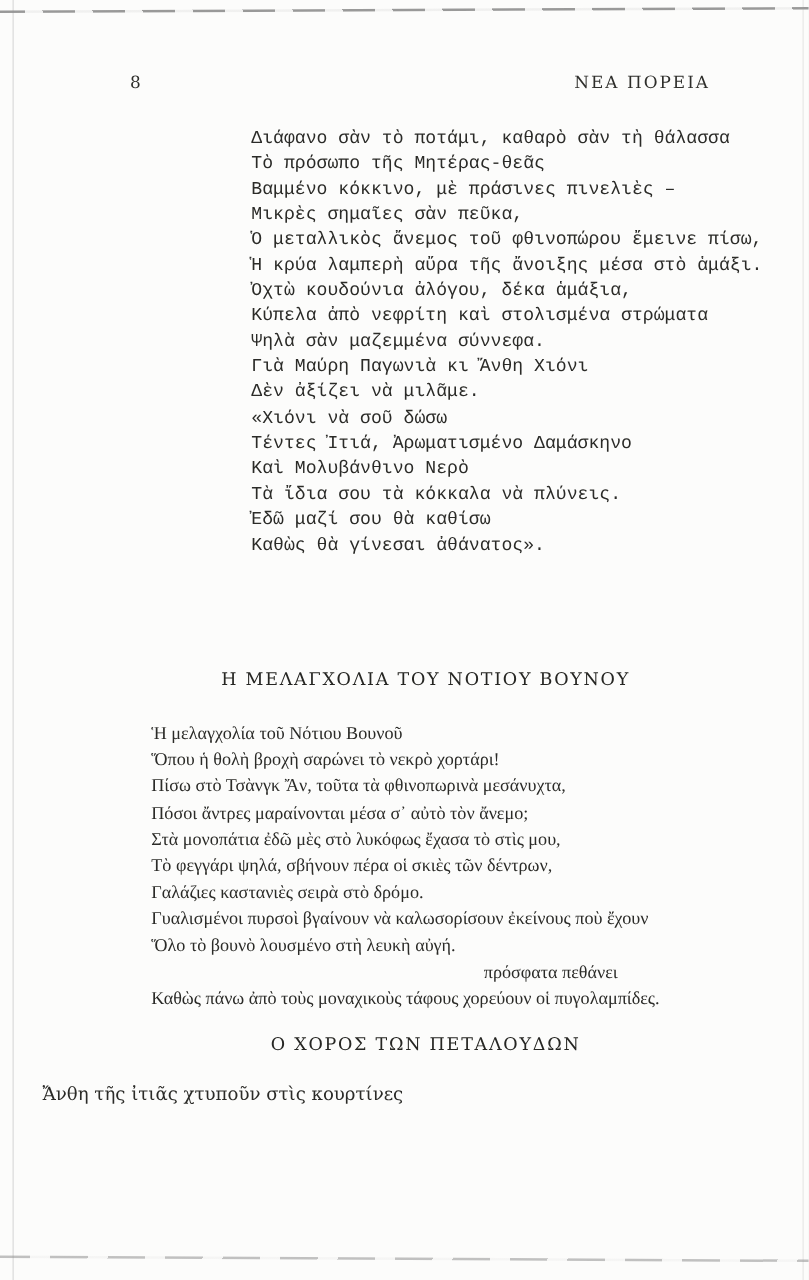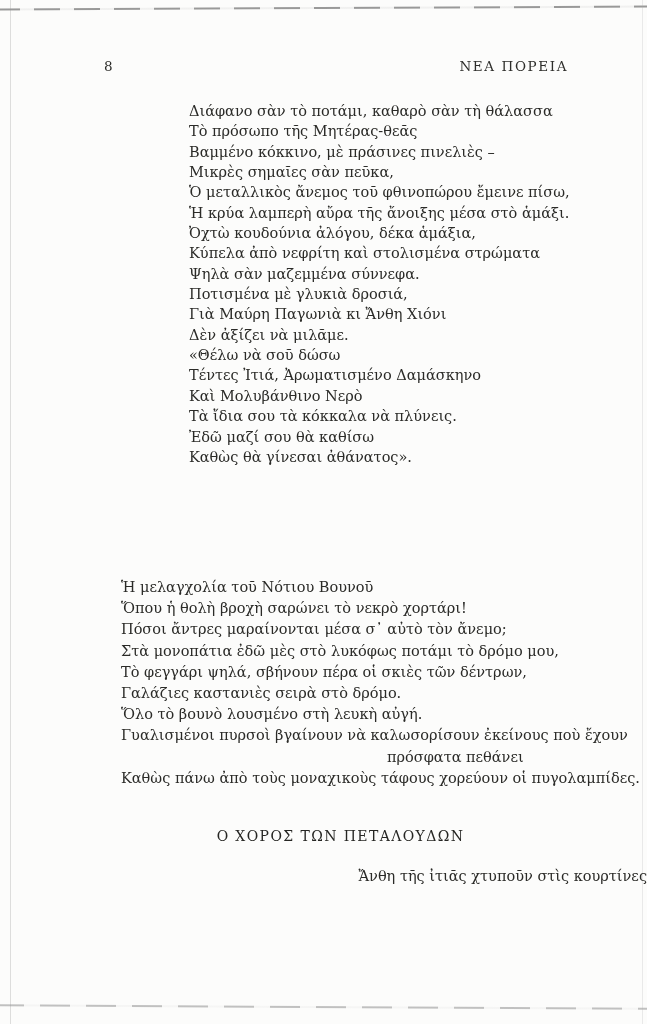--- a/index.html
+++ b/index.html
@@ -56,30 +56,32 @@
     color: #2e2e2b;
   }
   .running-title { letter-spacing: 1.6px; }
 
   .poem {
     position: absolute;
     font-size: 14.5px;
     white-space: nowrap;
   }
   .poem-1 {
-    top: 101px; left: 189px;
+    top: 101px; left: 201px;
     line-height: 20.35px;
+    font-family: Liberation Mono, monospace;
   }
   .poem-2 {
     top: 577px; left: 121px;
     line-height: 21.2px;
+    font-family: Liberation Serif, serif;
   }
   .poem-3 {
     top: 866px; left: 34px; right: 0;
-    text-align: right;
+    text-align: left;
     line-height: 21px;
   }
   .verse-line { min-height: 1em; }
   .verse-line.indent-right { margin-left: 266px; }
 
   .section-title {
     position: absolute;
     left: 34px; right: 0;
     margin: 0;
     text-align: center;
@@ -109,41 +111,42 @@
   <div class="poem poem-1">
     <div class="verse-line">Διάφανο σὰν τὸ ποτάμι, καθαρὸ σὰν τὴ θάλασσα</div>
     <div class="verse-line">Τὸ πρόσωπο τῆς Μητέρας-θεᾶς</div>
     <div class="verse-line">Βαμμένο κόκκινο, μὲ πράσινες πινελιὲς –</div>
     <div class="verse-line">Μικρὲς σημαῖες σὰν πεῦκα,</div>
     <div class="verse-line">Ὁ μεταλλικὸς ἄνεμος τοῦ φθινοπώρου ἔμεινε πίσω,</div>
     <div class="verse-line">Ἡ κρύα λαμπερὴ αὔρα τῆς ἄνοιξης μέσα στὸ ἁμάξι.</div>
     <div class="verse-line">Ὀχτὼ κουδούνια ἀλόγου, δέκα ἁμάξια,</div>
     <div class="verse-line">Κύπελα ἀπὸ νεφρίτη καὶ στολισμένα στρώματα</div>
     <div class="verse-line">Ψηλὰ σὰν μαζεμμένα σύννεφα.</div>
-    <div class="verse-line">Ποτισμένα μὲ γλυκιὰ δροσιά,</div>
     <div class="verse-line">Γιὰ Μαύρη Παγωνιὰ κι Ἄνθη Χιόνι</div>
     <div class="verse-line">Δὲν ἀξίζει νὰ μιλᾶμε.</div>
-    <div class="verse-line">«Θέλω νὰ σοῦ δώσω</div>
+    <div class="verse-line">«Χιόνι νὰ σοῦ δώσω</div>
     <div class="verse-line">Τέντες Ἰτιά, Ἀρωματισμένο Δαμάσκηνο</div>
     <div class="verse-line">Καὶ Μολυβάνθινο Νερὸ</div>
     <div class="verse-line">Τὰ ἴδια σου τὰ κόκκαλα νὰ πλύνεις.</div>
     <div class="verse-line">Ἐδῶ μαζί σου θὰ καθίσω</div>
     <div class="verse-line">Καθὼς θὰ γίνεσαι ἀθάνατος».</div>
   </div>
 
+  <h2 class="section-title title-1">Η ΜΕΛΑΓΧΟΛΙΑ ΤΟΥ ΝΟΤΙΟΥ ΒΟΥΝΟΥ</h2>
 
   <div class="poem poem-2">
     <div class="verse-line">Ἡ μελαγχολία τοῦ Νότιου Βουνοῦ</div>
     <div class="verse-line">Ὅπου ἡ θολὴ βροχὴ σαρώνει τὸ νεκρὸ χορτάρι!</div>
+    <div class="verse-line">Πίσω στὸ Τσὰνγκ Ἄν, τοῦτα τὰ φθινοπωρινὰ μεσάνυχτα,</div>
     <div class="verse-line">Πόσοι ἄντρες μαραίνονται μέσα σ᾽ αὐτὸ τὸν ἄνεμο;</div>
-    <div class="verse-line">Στὰ μονοπάτια ἐδῶ μὲς στὸ λυκόφως ποτάμι τὸ δρόμο μου,</div>
+    <div class="verse-line">Στὰ μονοπάτια ἐδῶ μὲς στὸ λυκόφως ἔχασα τὸ στὶς μου,</div>
     <div class="verse-line">Τὸ φεγγάρι ψηλά, σβήνουν πέρα οἱ σκιὲς τῶν δέντρων,</div>
     <div class="verse-line">Γαλάζιες καστανιὲς σειρὰ στὸ δρόμο.</div>
+    <div class="verse-line">Γυαλισμένοι πυρσοὶ βγαίνουν νὰ καλωσορίσουν ἐκείνους ποὺ ἔχουν</div>
     <div class="verse-line">Ὅλο τὸ βουνὸ λουσμένο στὴ λευκὴ αὐγή.</div>
-    <div class="verse-line">Γυαλισμένοι πυρσοὶ βγαίνουν νὰ καλωσορίσουν ἐκείνους ποὺ ἔχουν</div>
     <div class="verse-line indent-right">πρόσφατα πεθάνει</div>
     <div class="verse-line">Καθὼς πάνω ἀπὸ τοὺς μοναχικοὺς τάφους χορεύουν οἱ πυγολαμπίδες.</div>
   </div>
 
   <h2 class="section-title title-2">Ο ΧΟΡΟΣ ΤΩΝ ΠΕΤΑΛΟΥΔΩΝ</h2>
 
   <div class="poem poem-3">
     <div class="verse-line">Ἄνθη τῆς ἰτιᾶς χτυποῦν στὶς κουρτίνες</div>
   </div>
 </div>

